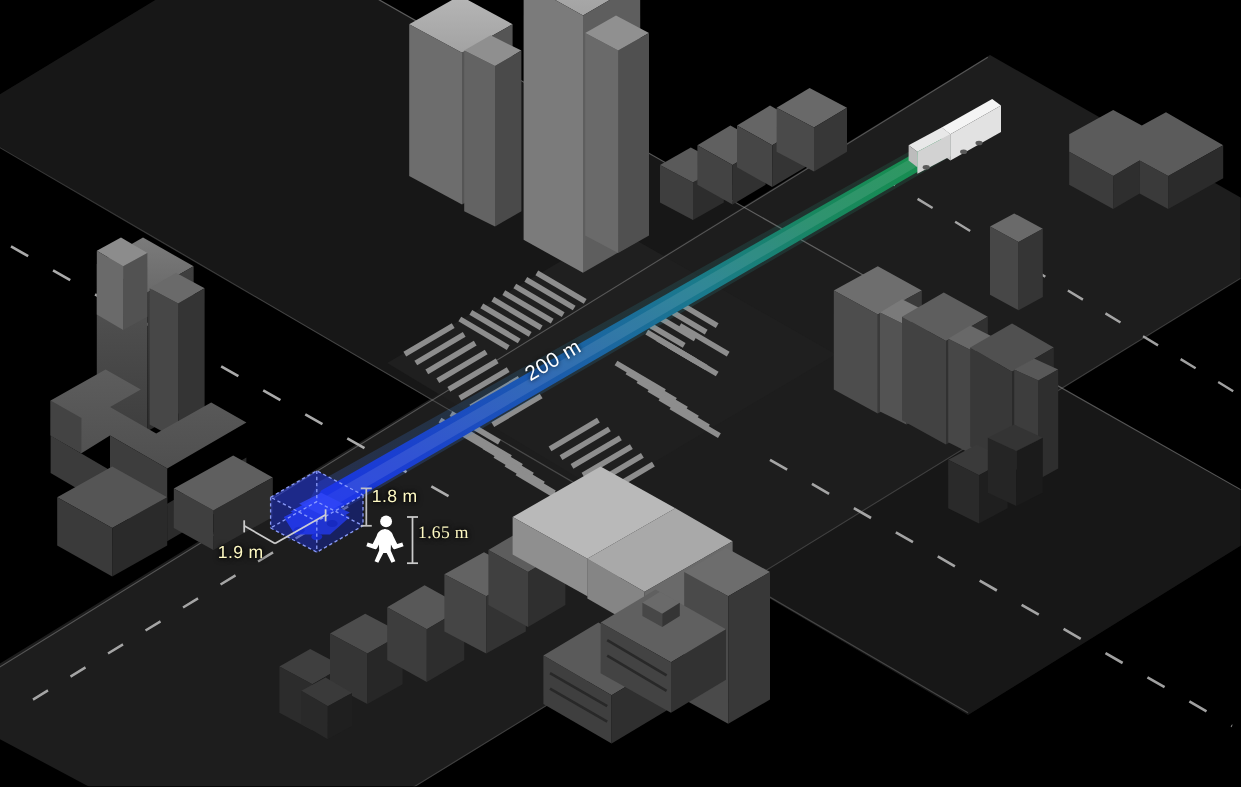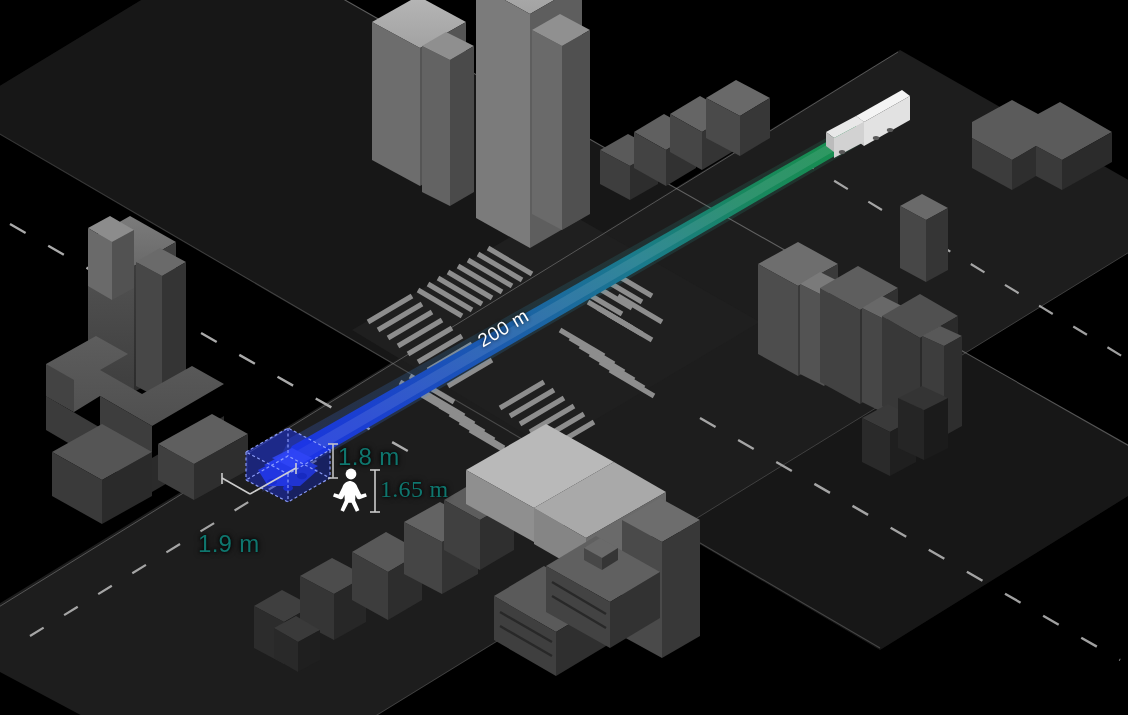--- a/index.html
+++ b/index.html
@@ -21,29 +21,29 @@
   svg.layer {
     position: absolute;
     left: 0;
     top: 0;
     width: 1128px;
     height: 715px;
     overflow: visible;
   }
   .measure-label {
     position: absolute;
-    color: #0f766e;
+    color: #fef9c3;
     font-family: "Liberation Sans", sans-serif;
-    font-size: 24px;
+    font-size: 16px;
     letter-spacing: 0.3px;
     white-space: nowrap;
     text-shadow: 0 0 3px #000, 0 0 6px #000;
     user-select: none;
   }
-  #label-width  { left: 198px; top: 494px; margin-top: 36px; }
+  #label-width  { left: 198px; top: 494px; }
   #label-height { left: 338px; top: 443px; }
   #label-ped    { left: 380px; top: 476px; font-family: Liberation Serif, serif; }
 
   #label-beam {
     position: absolute;
     left: 474px;
     top: 333px;
     color: #ffffff;
     font-family: "Liberation Sans", sans-serif;
     font-size: 19px;

